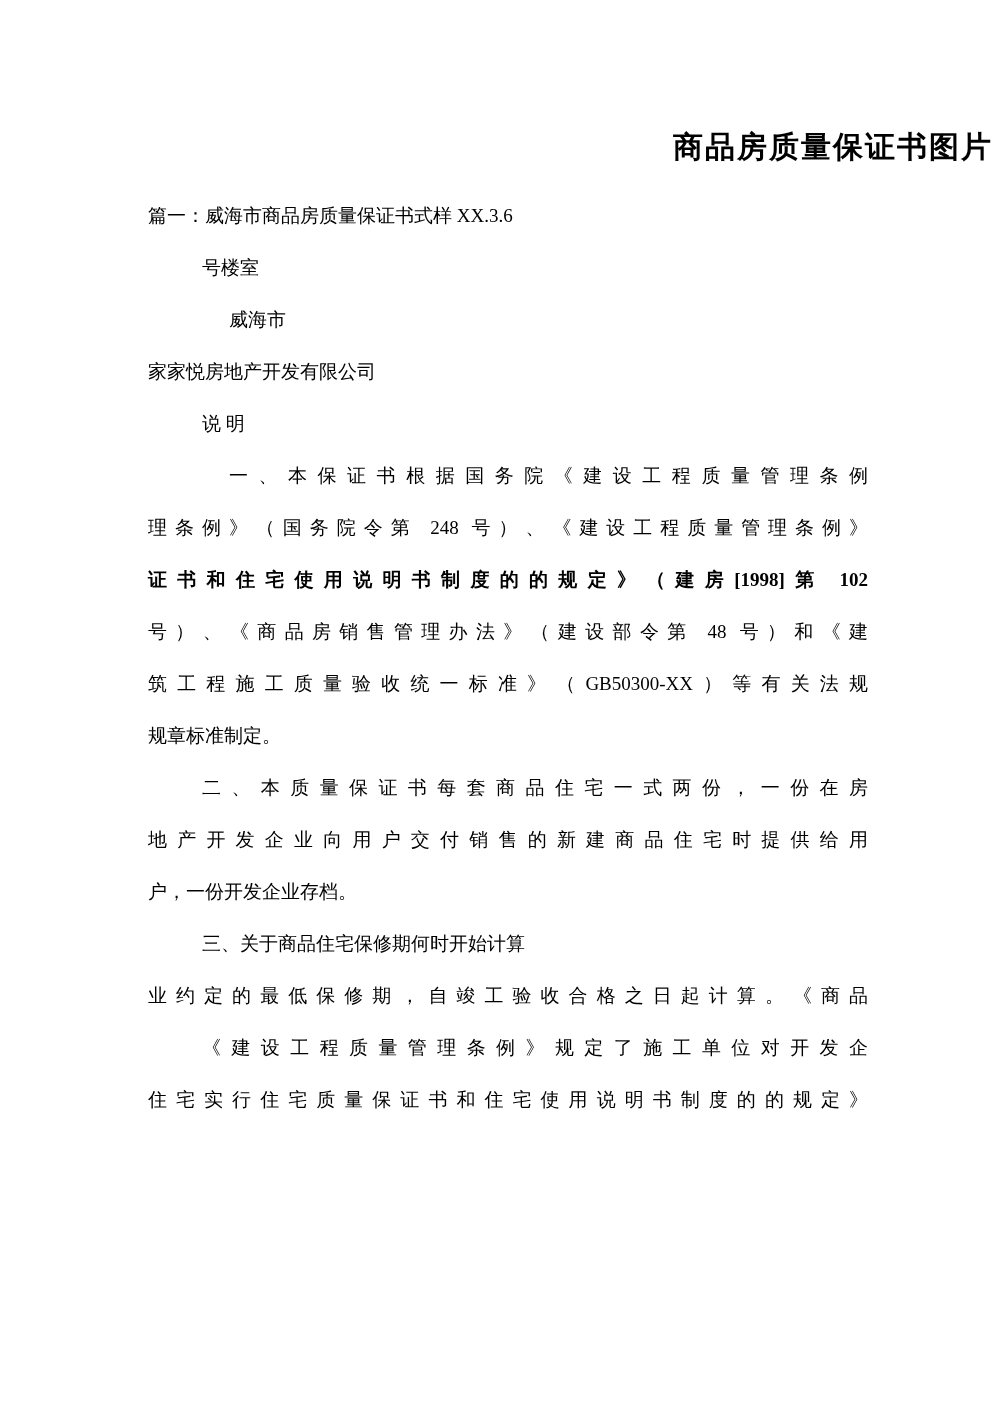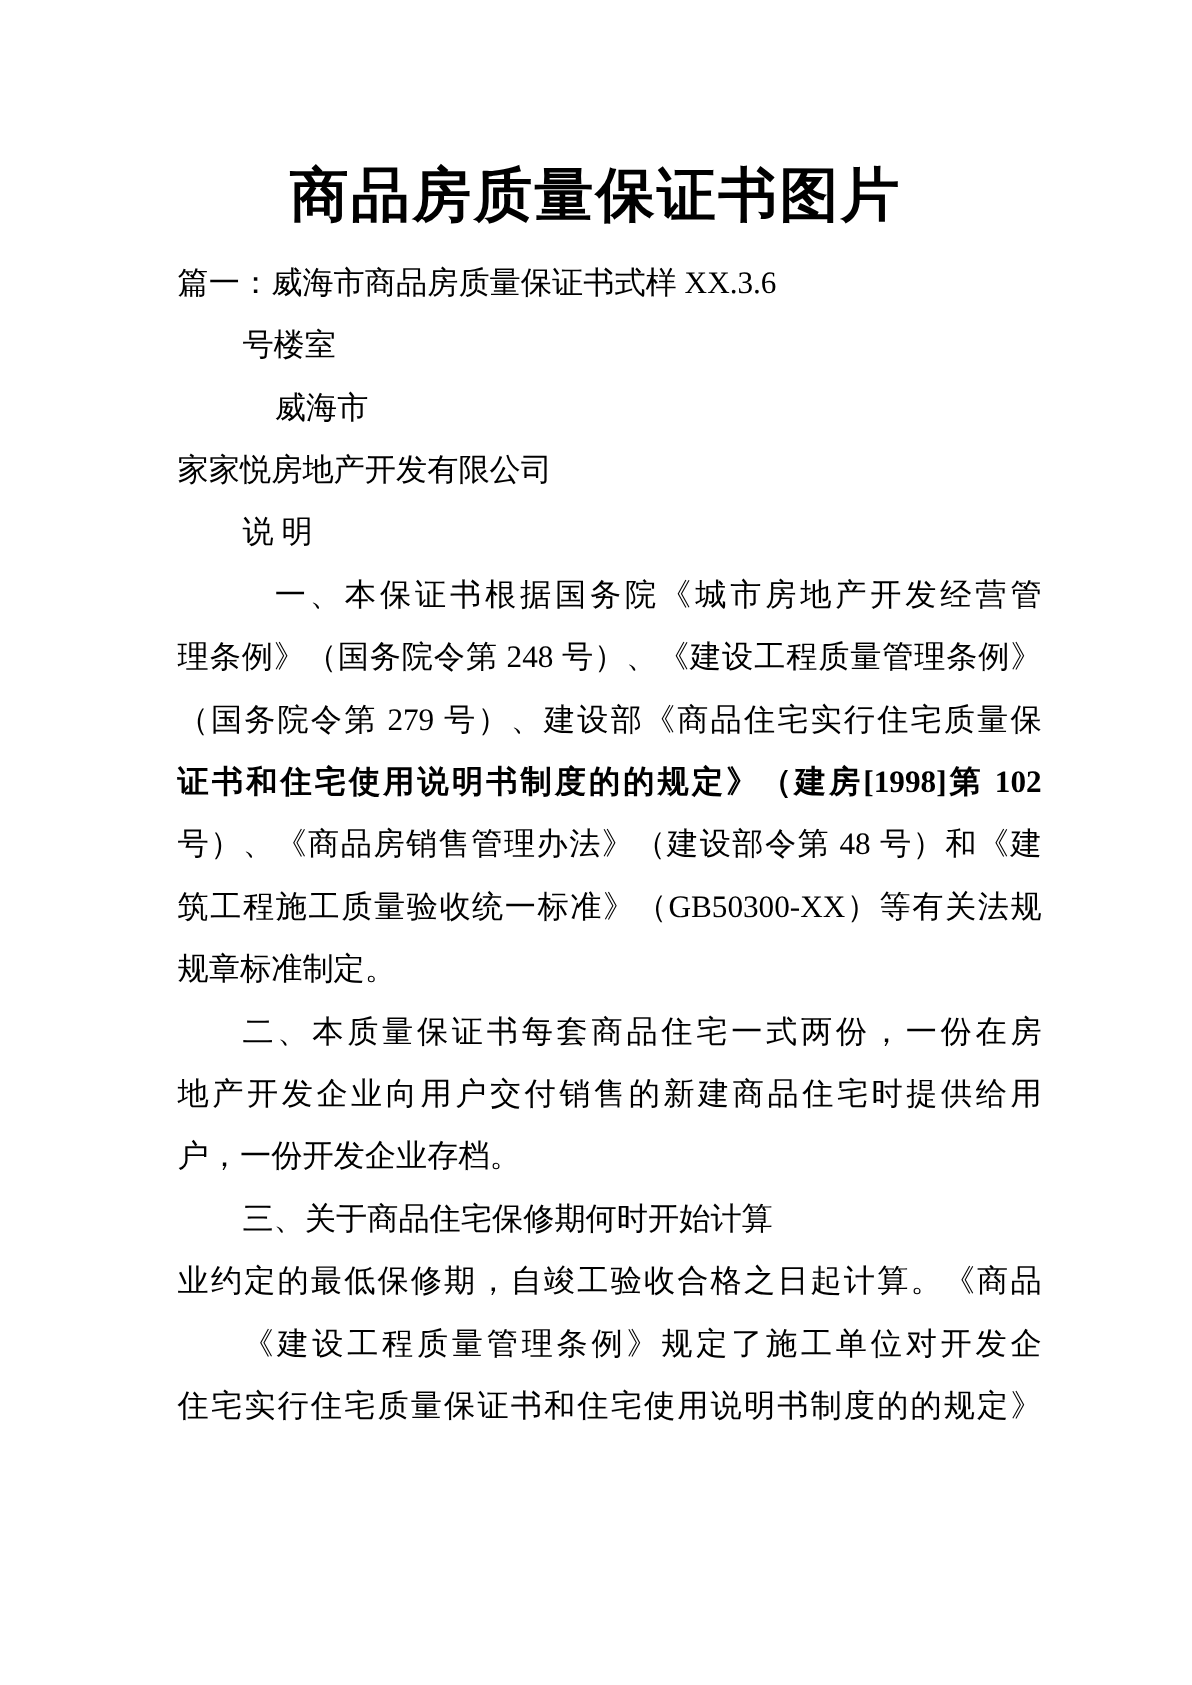--- a/index.html
+++ b/index.html
@@ -10,32 +10,32 @@
   .page {
     position: relative;
     width: 993px;
     height: 1404px;
     background: #ffffff;
     color: #000000;
     font-family: "Liberation Serif", "DejaVu Serif", serif;
     overflow: hidden;
   }
   .title {
-    margin: 16px;
+    margin: 0;
     padding-top: 116px;
     height: 62px;
     line-height: 62px;
-    font-size: 49px;
+    font-size: 30px;
     font-weight: bold;
-    text-align: center;
+    text-align: right;
     letter-spacing: 2px;
   }
   .content {
     margin: 12px 125px 0 148px; 
-    font-size: 26px;
+    font-size: 19px;
     line-height: 52px;
   }
   .line {
     white-space: pre-wrap;
     text-align: left;
   }
   .line.justify {
     text-align: justify;
     text-align-last: justify;
   }
@@ -44,23 +44,22 @@
 <body>
 
 <div class="page" style="background: rgb(255, 255, 255); color: rgb(0, 0, 0);">
   <h1 class="title">商品房质量保证书图片</h1>
   <div class="content" id="doc-body">
       <div class="line" style="padding-left: 0px;">篇一：威海市商品房质量保证书式样 XX.3.6</div>
       <div class="line" style="padding-left: 54px;">号楼室</div>
       <div class="line" style="padding-left: 81px;">威海市</div>
       <div class="line" style="padding-left: 0px;">家家悦房地产开发有限公司</div>
       <div class="line" style="padding-left: 54px;">说 明</div>
-      <div class="line justify" style="padding-left: 81px;">一、本保证书根据国务院《城市房地产开发经营管</div>
+      <div class="line justify" style="padding-left: 81px;">一、本保证书根据国务院《建设工程质量管理条例</div>
       <div class="line justify" style="padding-left: 0px;">理条例》（国务院令第 248 号）、《建设工程质量管理条例》</div>
-      <div class="line justify" style="padding-left: 0px;">（国务院令第 279 号）、建设部《商品住宅实行住宅质量保</div>
       <div class="line justify" style="padding-left: 0px; font-weight: bold;">证书和住宅使用说明书制度的的规定》（建房[1998]第 102</div>
       <div class="line justify" style="padding-left: 0px;">号）、《商品房销售管理办法》（建设部令第 48 号）和《建</div>
       <div class="line justify" style="padding-left: 0px;">筑工程施工质量验收统一标准》（GB50300-XX）等有关法规</div>
       <div class="line" style="padding-left: 0px;">规章标准制定。</div>
       <div class="line justify" style="padding-left: 54px;">二、本质量保证书每套商品住宅一式两份，一份在房</div>
       <div class="line justify" style="padding-left: 0px;">地产开发企业向用户交付销售的新建商品住宅时提供给用</div>
       <div class="line" style="padding-left: 0px;">户，一份开发企业存档。</div>
       <div class="line" style="padding-left: 54px;">三、关于商品住宅保修期何时开始计算</div>
       <div class="line justify" style="padding-left: 0px;">业约定的最低保修期，自竣工验收合格之日起计算。《商品</div>
       <div class="line justify" style="padding-left: 54px;">《建设工程质量管理条例》规定了施工单位对开发企</div>

